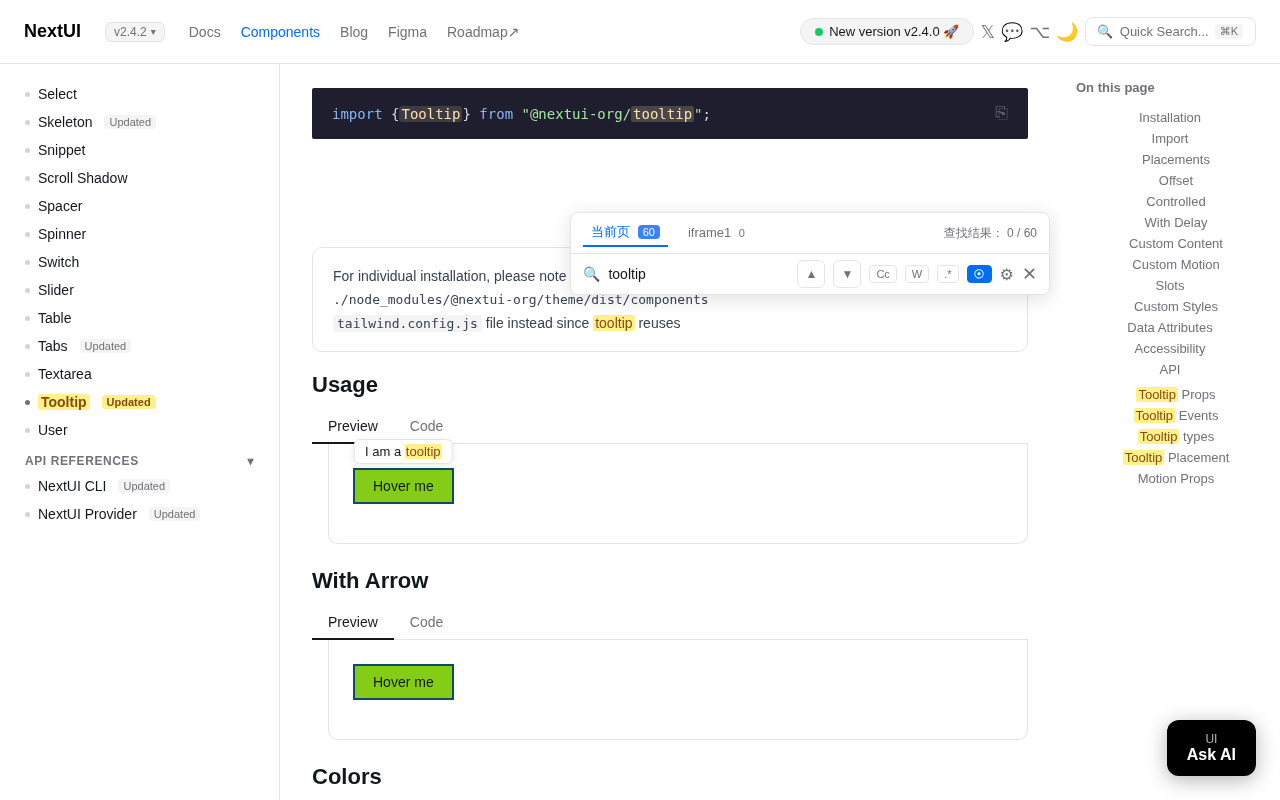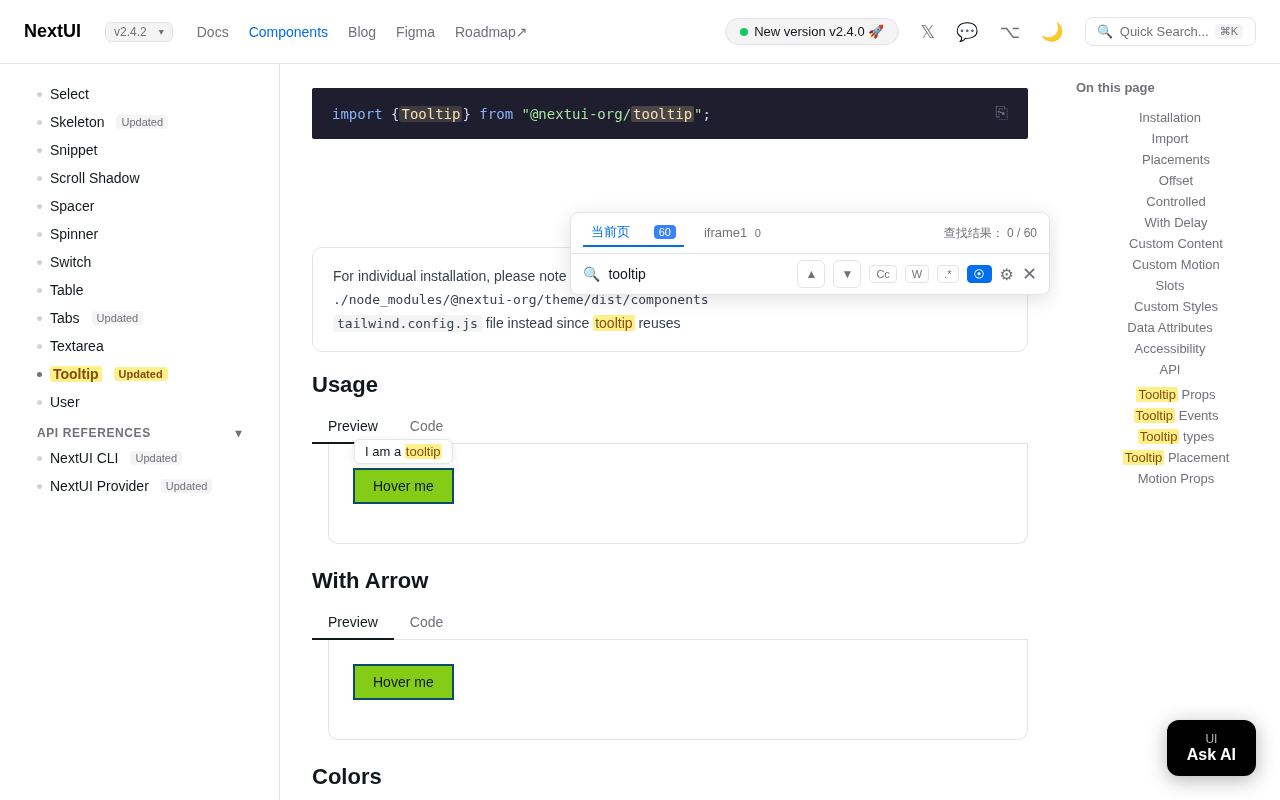--- a/index.html
+++ b/index.html
@@ -7,47 +7,47 @@
 
     
     .topnav {
       display: flex; align-items: center; height: 64px;
       border-bottom: 1px solid #e4e4e7; padding: 0 24px; gap: 24px;
       position: fixed; top: 0; left: 0; right: 0; background: #fff; z-index: 100;
     }
     .logo { font-weight: 700; font-size: 18px; color: #000; }
     .version-badge {
       background: #f4f4f5; border: 1px solid #e4e4e7; border-radius: 6px;
-      padding: 2px 8px; font-size: 12px; color: #71717a; display: flex; align-items: center; gap: 12px;
+      padding: 2px 8px; font-size: 12px; color: #71717a; display: flex; align-items: center; gap: 4px;
     }
     .version-badge .chevron { font-size: 10px; }
     .nav-links { display: flex; gap: 20px; align-items: center; }
     .nav-link { color: #71717a; text-decoration: none; font-size: 14px; }
     .nav-link.active { color: #006fee; }
-    .nav-right { margin-left: auto; display: flex; align-items: center; gap: 21px; justify-content: space-between; }
+    .nav-right { margin-left: auto; display: flex; align-items: center; gap: 6px; justify-content: space-between; }
     .version-pill {
       background: #f4f4f5; border: 1px solid #e4e4e7; border-radius: 20px;
       padding: 5px 14px; font-size: 13px; display: flex; align-items: center; gap: 6px;
     }
     .version-dot { width: 8px; height: 8px; border-radius: 50%; background: #17c964; display: inline-block; }
     .icon-btn { color: #71717a; cursor: pointer; font-size: 18px; }
     .search-box {
       display: flex; align-items: center; gap: 6px;
       border: 1px solid #e4e4e7; border-radius: 8px;
       padding: 6px 12px; font-size: 13px; color: #71717a; cursor: pointer;
     }
     .search-box .kbd { background: #f4f4f5; border-radius: 4px; padding: 1px 5px; font-size: 11px; }
 
     
     .layout { display: flex; margin-top: 64px; height: calc(800px - 64px); }
 
     
     .sidebar {
       width: 280px; overflow-y: auto; border-right: 1px solid #e4e4e7;
-      padding: 16px 13px; flex-shrink: 0;
+      padding: 16px 1px; flex-shrink: 0;
     }
     .sidebar-item {
       display: flex; align-items: center; gap: 8px;
       padding: 6px 24px; cursor: pointer; color: #11181c; font-size: 14px;
     }
     .sidebar-item.active { color: #000; font-weight: 600; }
     .sidebar-item .dot {
       width: 5px; height: 5px; border-radius: 50%; background: #d1d5db; flex-shrink: 0;
     }
     .sidebar-item.active .dot { background: #71717a; }
@@ -237,20 +237,24 @@
     <div class="sidebar-item">
       <span class="dot"></span>
       <span>Spinner</span>
     </div>
     <div class="sidebar-item">
       <span class="dot"></span>
       <span>Switch</span>
     </div>
     <div class="sidebar-item">
       <span class="dot"></span>
+      <span>Slider</span>
+    </div>
+    <div class="sidebar-item">
+      <span class="dot"></span>
       <span>Table</span>
     </div>
     <div class="sidebar-item">
       <span class="dot"></span>
       <span>Tabs</span>
       <span class="badge">Updated</span>
     </div>
     <div class="sidebar-item">
       <span class="dot"></span>
       <span>Textarea</span>
@@ -289,21 +293,21 @@
         <span style="color:#89b4fa;"> from </span>
         <span style="color:#a6e3a1;">"@nextui-org/</span><span class="code-highlight">tooltip</span><span style="color:#a6e3a1;">"</span><span style="color:#cdd6f4;">;</span>
       </code>
       <span class="copy-btn">⎘</span>
     </div>
 
     <div class="find-bar">
       <div class="find-bar-top">
         <div class="find-tab active">
           <span>当前页</span>
-          <span style="background:#3b82f6;color:#fff;border-radius:4px;padding:1px 5px;font-size:11px;margin-left:20px;">60</span>
+          <span style="background:#3b82f6;color:#fff;border-radius:4px;padding:1px 5px;font-size:11px;margin-left:4px;">60</span>
         </div>
         <div class="find-tab">
           <span>iframe1</span>
           <span style="margin-left:4px;font-size:11px;color:#71717a;">0</span>
         </div>
         <div class="find-result">
           <span>查找结果：</span>
           <span>0 / 60</span>
         </div>
       </div>

